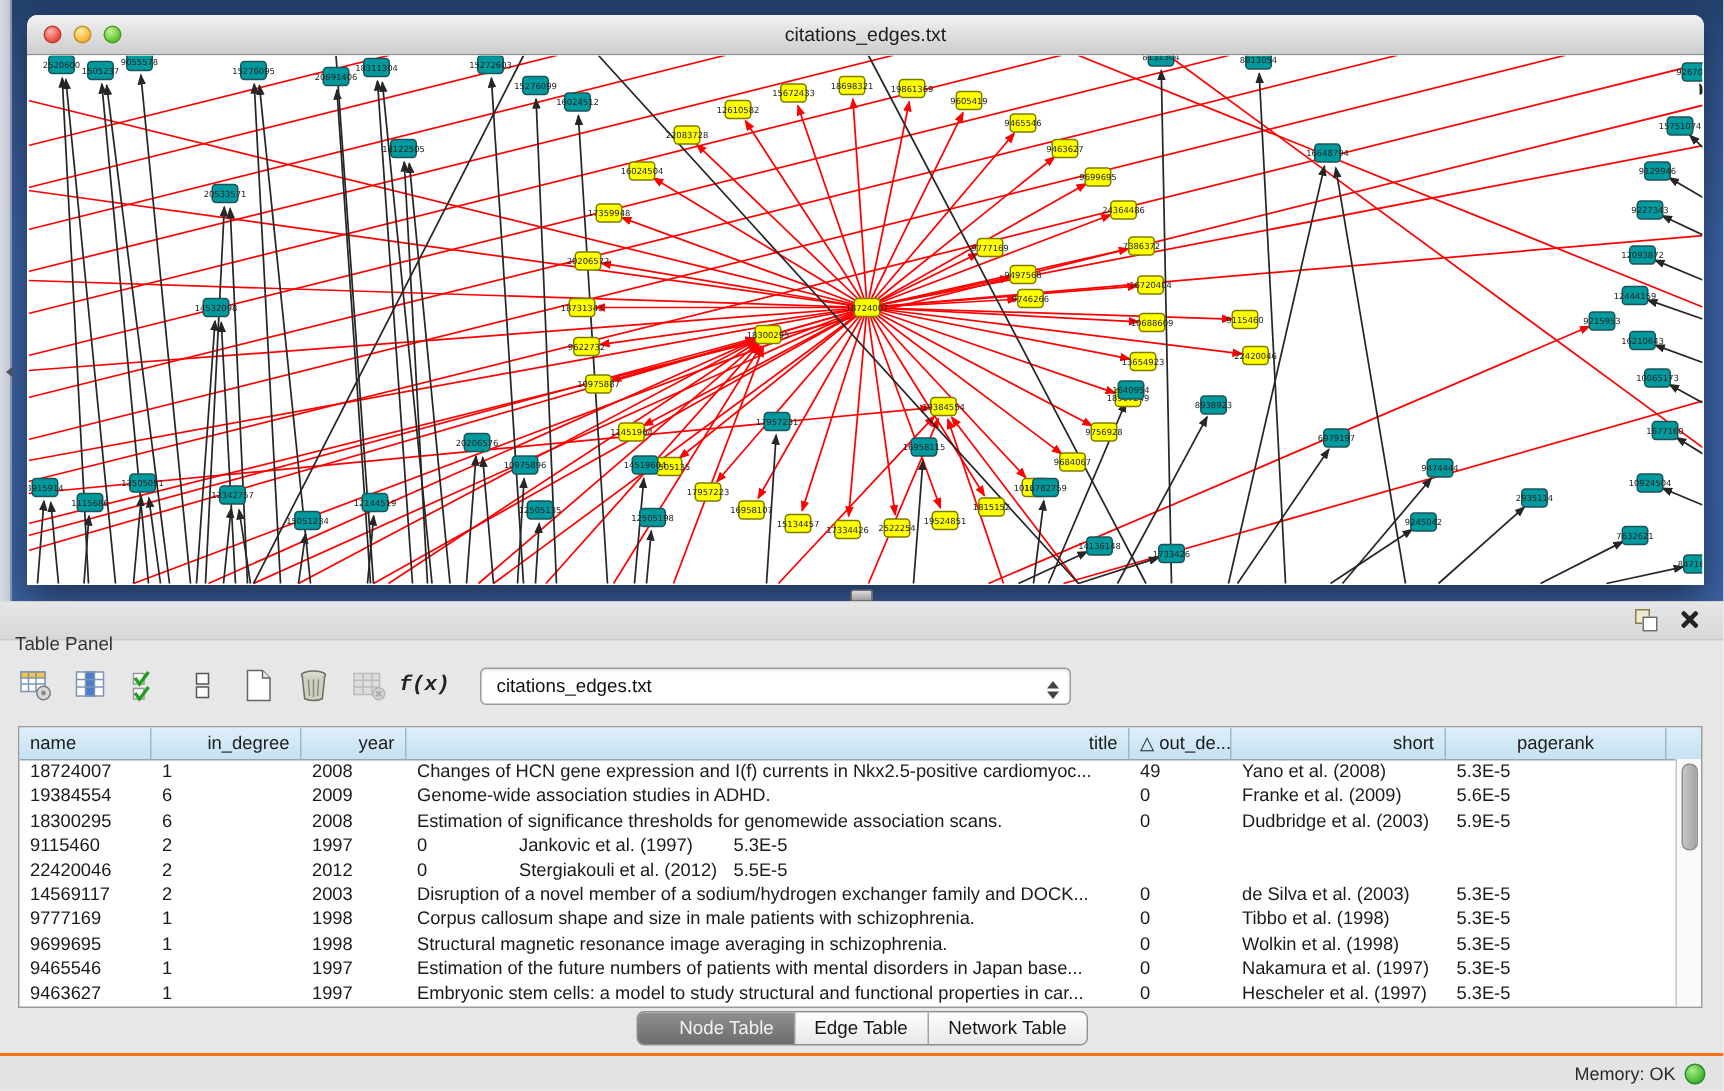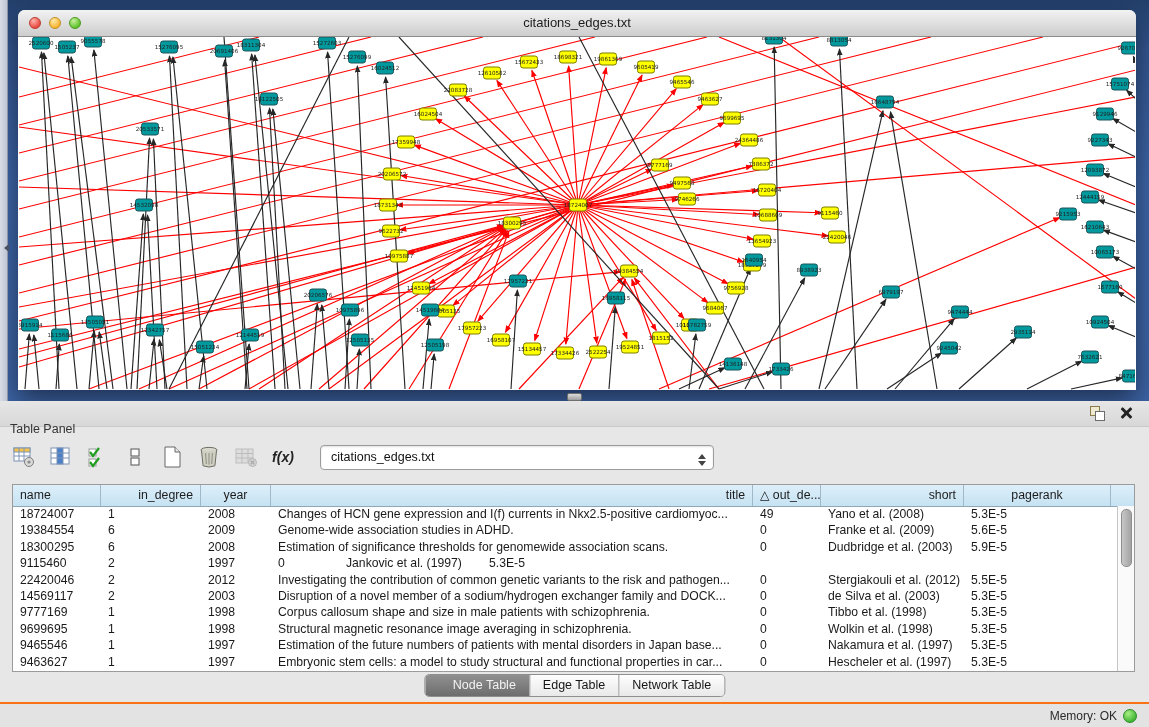--- a/index.html
+++ b/index.html
@@ -36,21 +36,21 @@
   .float-icon{position:absolute;right:44px;top:5px;width:15px;height:15px;}
   .float-icon .sq1{position:absolute;left:0;top:0;width:8px;height:8px;border:1.5px solid #8a7c49;background:#efe9d2;}
   .float-icon .sq2{position:absolute;left:5px;top:5px;width:8px;height:8px;border:1.5px solid #6c6c6c;background:#fff;}
   .close-x{position:absolute;right:16px;top:5px;width:14px;height:14px;}
   .close-x i{position:absolute;left:6px;top:0;width:3px;height:14px;background:#222;border-radius:1px;}
   .close-x i:first-child{transform:rotate(45deg);}
   .close-x i:last-child{transform:rotate(-45deg);}
 
   .toolbar{position:absolute;left:12px;top:40px;height:32px;display:flex;align-items:center;gap:13px;}
   .tb-icon{width:24px;height:24px;display:flex;align-items:center;justify-content:center;}
-  .fx{font-family:Liberation Sans, sans-serif;font-style:italic;font-weight:bold;font-size:14px;color:#222;}
+  .fx{font-family:Liberation Mono, monospace;font-style:italic;font-weight:bold;font-size:14px;color:#222;}
   .combo{width:392px;height:23px;background:#fff;border:1px solid #9b9b9b;border-radius:4px;position:relative;
          box-shadow:inset 0 1px 2px rgba(0,0,0,.12);margin-left:12px;}
   .combo-text{position:absolute;left:10px;top:0;line-height:23px;font-size:12.5px;color:#111;}
   .combo-arrows{position:absolute;right:7px;top:4px;}
   .combo-arrows .up{width:0;height:0;border:4px solid transparent;border-bottom:5px solid #444;margin-bottom:2px;}
   .combo-arrows .dn{width:0;height:0;border:4px solid transparent;border-top:5px solid #444;}
 
   .table-wrap{position:absolute;left:12px;top:83px;width:1123px;height:188px;background:#fff;
               border:1px solid #9b9b9b;box-sizing:border-box;overflow:hidden;}
   .thead{display:flex;height:21px;background:linear-gradient(#ddeffa,#c6e2f2);border-bottom:1px solid #8fa8b8;}
@@ -693,21 +693,21 @@
           <div class="up"></div>
           <div class="dn"></div>
         </span>
     </div>
   </div>
 
   <div class="table-wrap">
     <div class="thead" id="thead">
         <div class="th" style="width: 88px; text-align: left;">name</div>
         <div class="th" style="width: 100px; text-align: right;">in_degree</div>
-        <div class="th" style="width: 70px; text-align: center;">year</div>
+        <div class="th" style="width: 70px; text-align: right;">year</div>
         <div class="th" style="width: 482px; text-align: right;">title</div>
         <div class="th" style="width: 68px; text-align: left;">△ out_de...</div>
         <div class="th" style="width: 143px; text-align: right;">short</div>
         <div class="th" style="width: 147px; text-align: center;">pagerank</div>
       </div>
     <div class="tbody" id="tbody">
         <div class="tr">
           <div class="td" style="width: 88px;">18724007</div>
           <div class="td" style="width: 100px;">1</div>
           <div class="td" style="width: 70px;">2008</div>
@@ -739,21 +739,20 @@
           <div class="td" style="width: 100px;">2</div>
           <div class="td" style="width: 70px;">1997</div>
           <div class="td" style="width: 68px;">0</div>
           <div class="td" style="width: 143px;">Jankovic et al. (1997)</div>
           <div class="td" style="width: 147px;">5.3E-5</div>
         </div>
         <div class="tr">
           <div class="td" style="width: 88px;">22420046</div>
           <div class="td" style="width: 100px;">2</div>
           <div class="td" style="width: 70px;">2012</div>
-          <div class="td" style="width: 482px;">Investigating the contribution of common genetic variants to the risk and pathogen...</div>
           <div class="td" style="width: 68px;">0</div>
           <div class="td" style="width: 143px;">Stergiakouli et al. (2012)</div>
           <div class="td" style="width: 147px;">5.5E-5</div>
         </div>
         <div class="tr">
           <div class="td" style="width: 88px;">14569117</div>
           <div class="td" style="width: 100px;">2</div>
           <div class="td" style="width: 70px;">2003</div>
           <div class="td" style="width: 482px;">Disruption of a novel member of a sodium/hydrogen exchanger family and DOCK...</div>
           <div class="td" style="width: 68px;">0</div>

